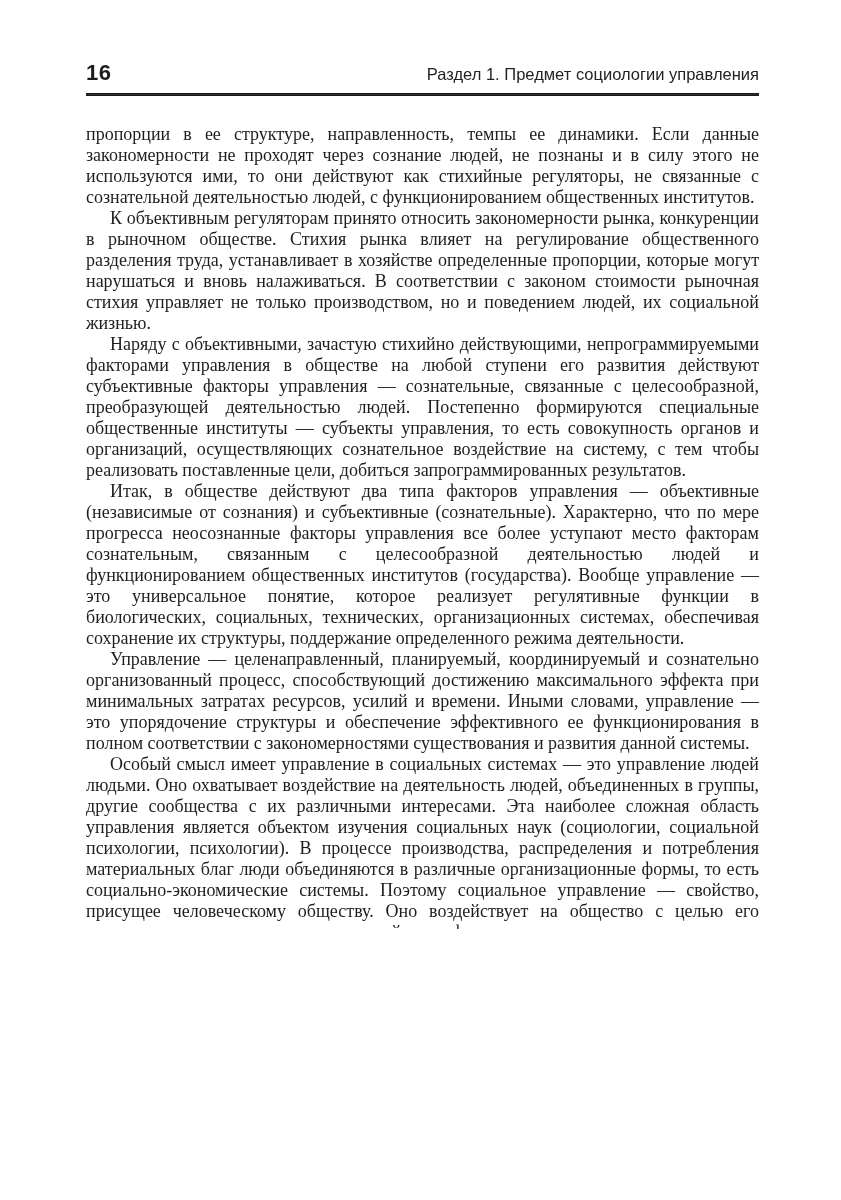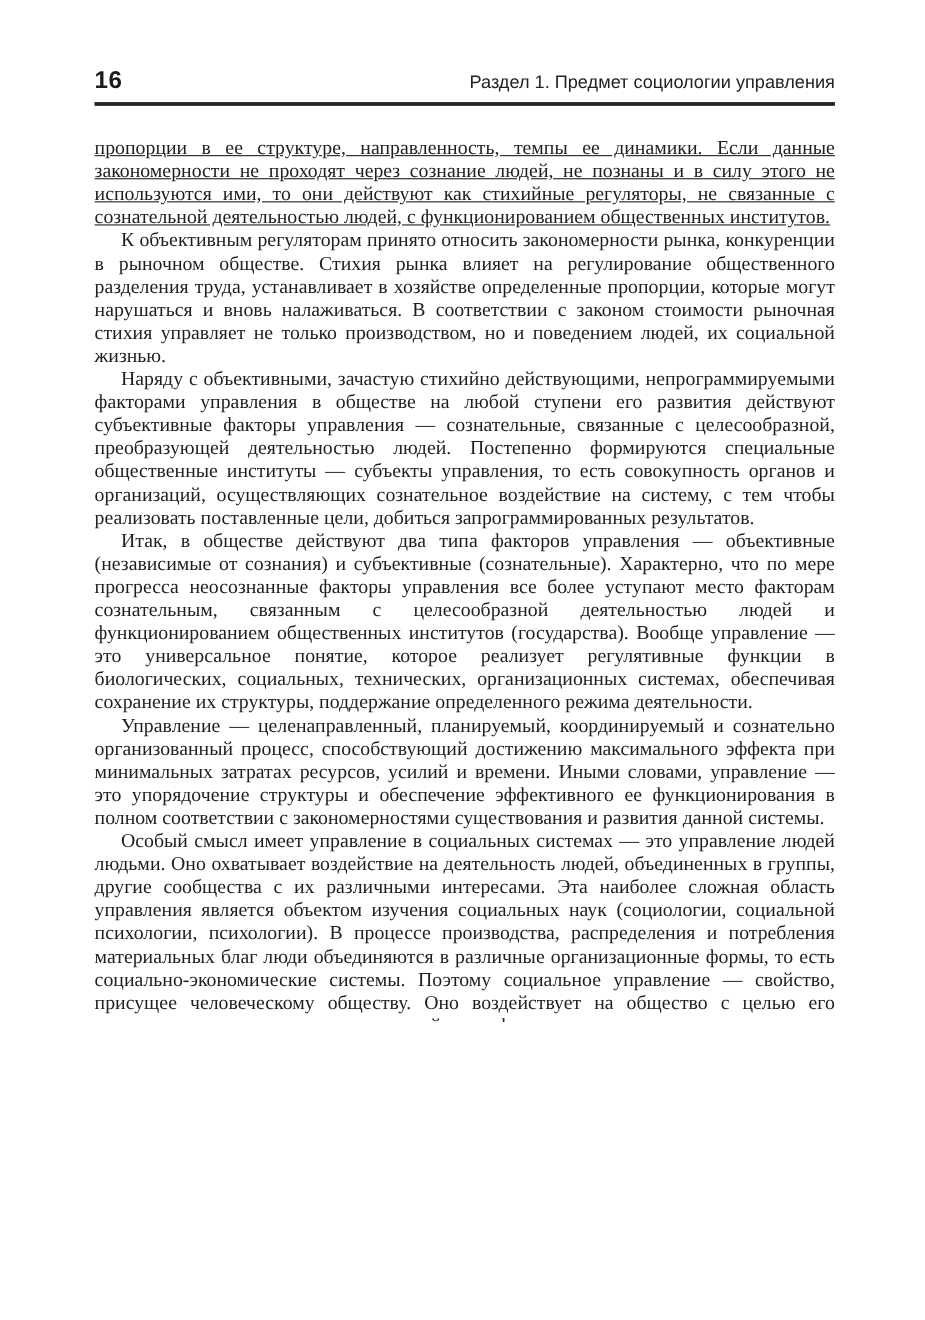--- a/index.html
+++ b/index.html
@@ -58,21 +58,20 @@
   }
   .body-text p {
     margin: 0;
     text-align: justify;
     text-indent: 24px;
     hyphens: auto;
     -webkit-hyphens: auto;
   }
   .body-text p.no-indent {
     text-indent: 0;
-    text-decoration: underline;
   }
 </style>
 </head>
 <body>
 
 <div class="page">
 
   <div class="running-header">
     <span class="page-number">16</span>
     <span class="section-title">Раздел 1. Предмет социологии управления</span>

